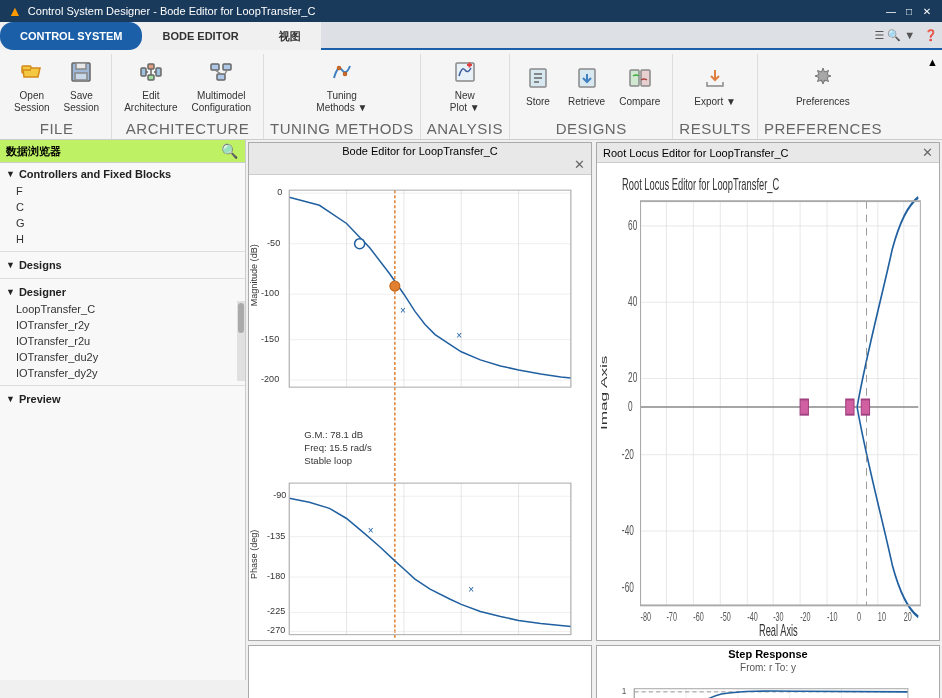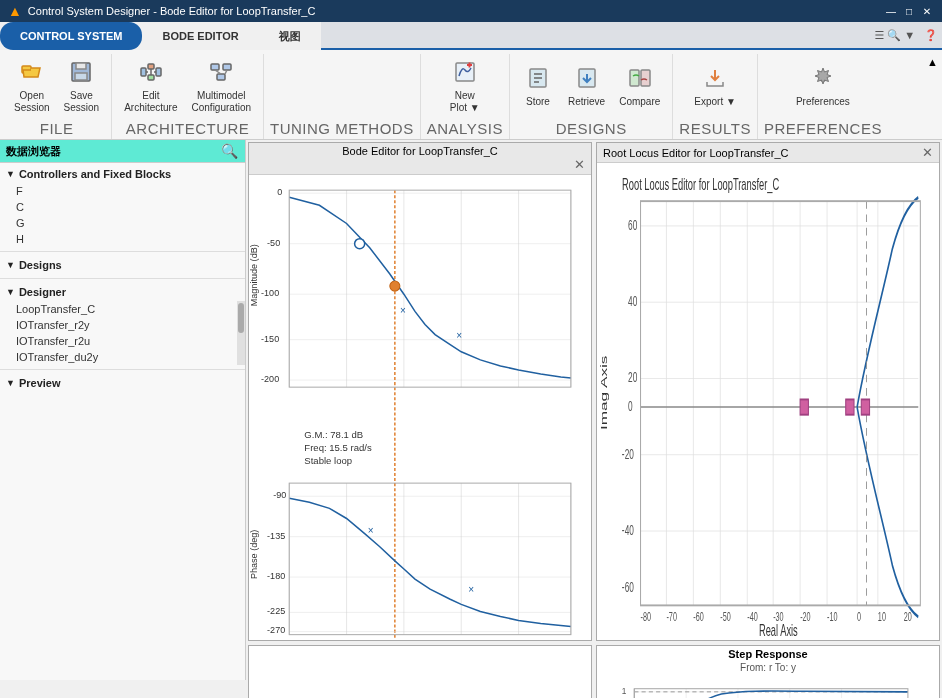--- a/index.html
+++ b/index.html
@@ -103,21 +103,21 @@
       background: #f8f8f8;
       border-right: 1px solid #ccc;
       display: flex;
       flex-direction: column;
       overflow: hidden;
     }
     .sidebar-header {
       display: flex;
       align-items: center;
       justify-content: space-between;
-      background: #5eead4;
+      background: #bef264;
       padding: 3px 6px;
       font-size: 11px;
       font-weight: bold;
       border-bottom: 1px solid #ccc;
       text-align: center;
     }
     .sidebar-section {
       padding: 2px 0;
     }
     .sidebar-section-header {
@@ -224,20 +224,32 @@
             <line x1="18" y1="10" x2="16" y2="14" stroke="#888"></line>
           </svg>
         </div>
         <span>Multimodel<br>Configuration</span>
       </div>
     </div>
     <div class="ribbon-group-label">ARCHITECTURE</div>
   </div>
 
   <div class="ribbon-group">
+    <div class="ribbon-group-buttons">
+      <div class="ribbon-btn">
+        <div class="icon">
+          <svg viewBox="0 0 24 24" fill="none" stroke="#333" stroke-width="1.5">
+            <path d="M4 18 Q8 4 12 10 Q16 16 20 6" stroke="#4080c0" fill="none" stroke-width="2"></path>
+            <circle cx="9" cy="8" r="1.5" fill="#e08040" stroke="#c06020"></circle>
+            <circle cx="15" cy="14" r="1.5" fill="#e08040" stroke="#c06020"></circle>
+          </svg>
+        </div>
+        <span>Tuning<br>Methods ▼</span>
+      </div>
+    </div>
     <div class="ribbon-group-label">TUNING METHODS</div>
   </div>
 
   <div class="ribbon-group">
     <div class="ribbon-group-buttons">
       <div class="ribbon-btn">
         <div class="icon">
           <svg viewBox="0 0 24 24" fill="none" stroke="#333" stroke-width="1.5">
             <rect x="3" y="3" width="18" height="18" rx="1" fill="#e8f0f8" stroke="#888"></rect>
             <path d="M6 16 Q9 6 12 10 Q15 14 18 8" stroke="#4060a0" fill="none" stroke-width="1.5"></path>
@@ -354,20 +366,21 @@
     <div class="sidebar-section">
       <div class="sidebar-section-header">
         <span class="arrow">▼</span>
         <span>Designer</span>
       </div>
       <div style="position:relative;">
         <div class="sidebar-item">LoopTransfer_C</div>
         <div class="sidebar-item">IOTransfer_r2y</div>
         <div class="sidebar-item">IOTransfer_r2u</div>
         <div class="sidebar-item">IOTransfer_du2y</div>
+        <div class="sidebar-item">IOTransfer_dy2y</div>
         <div style="position:absolute;right:0;top:0;width:8px;height:100%;background:#e0e0e0;">
           <div style="width:6px;height:30px;background:#aaa;margin:2px auto;border-radius:3px;"></div>
         </div>
       </div>
     </div>
 
     <div class="sidebar-divider"></div>
 
     <div class="sidebar-section">
       <div class="sidebar-section-header">

